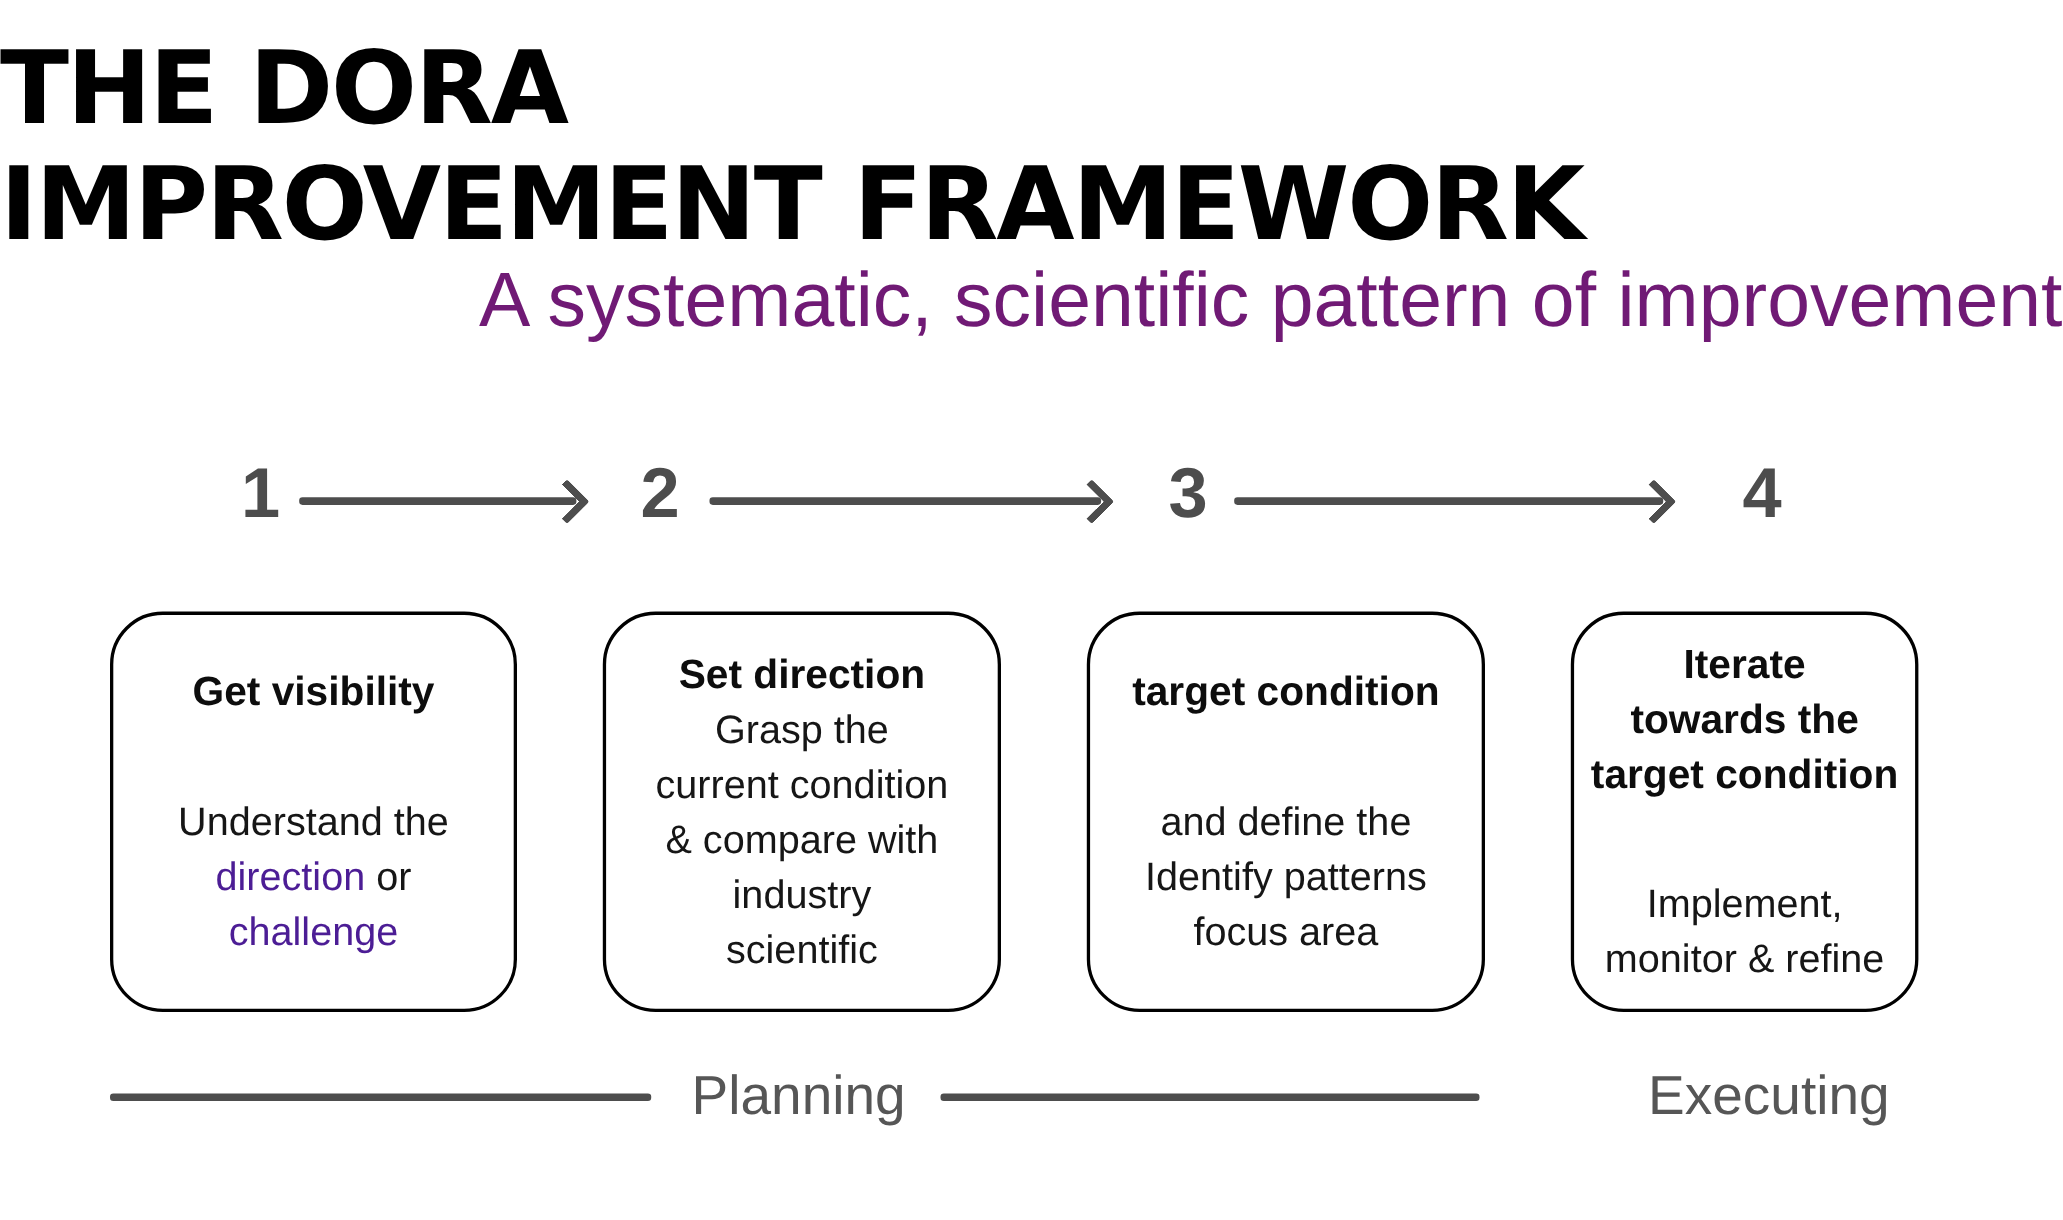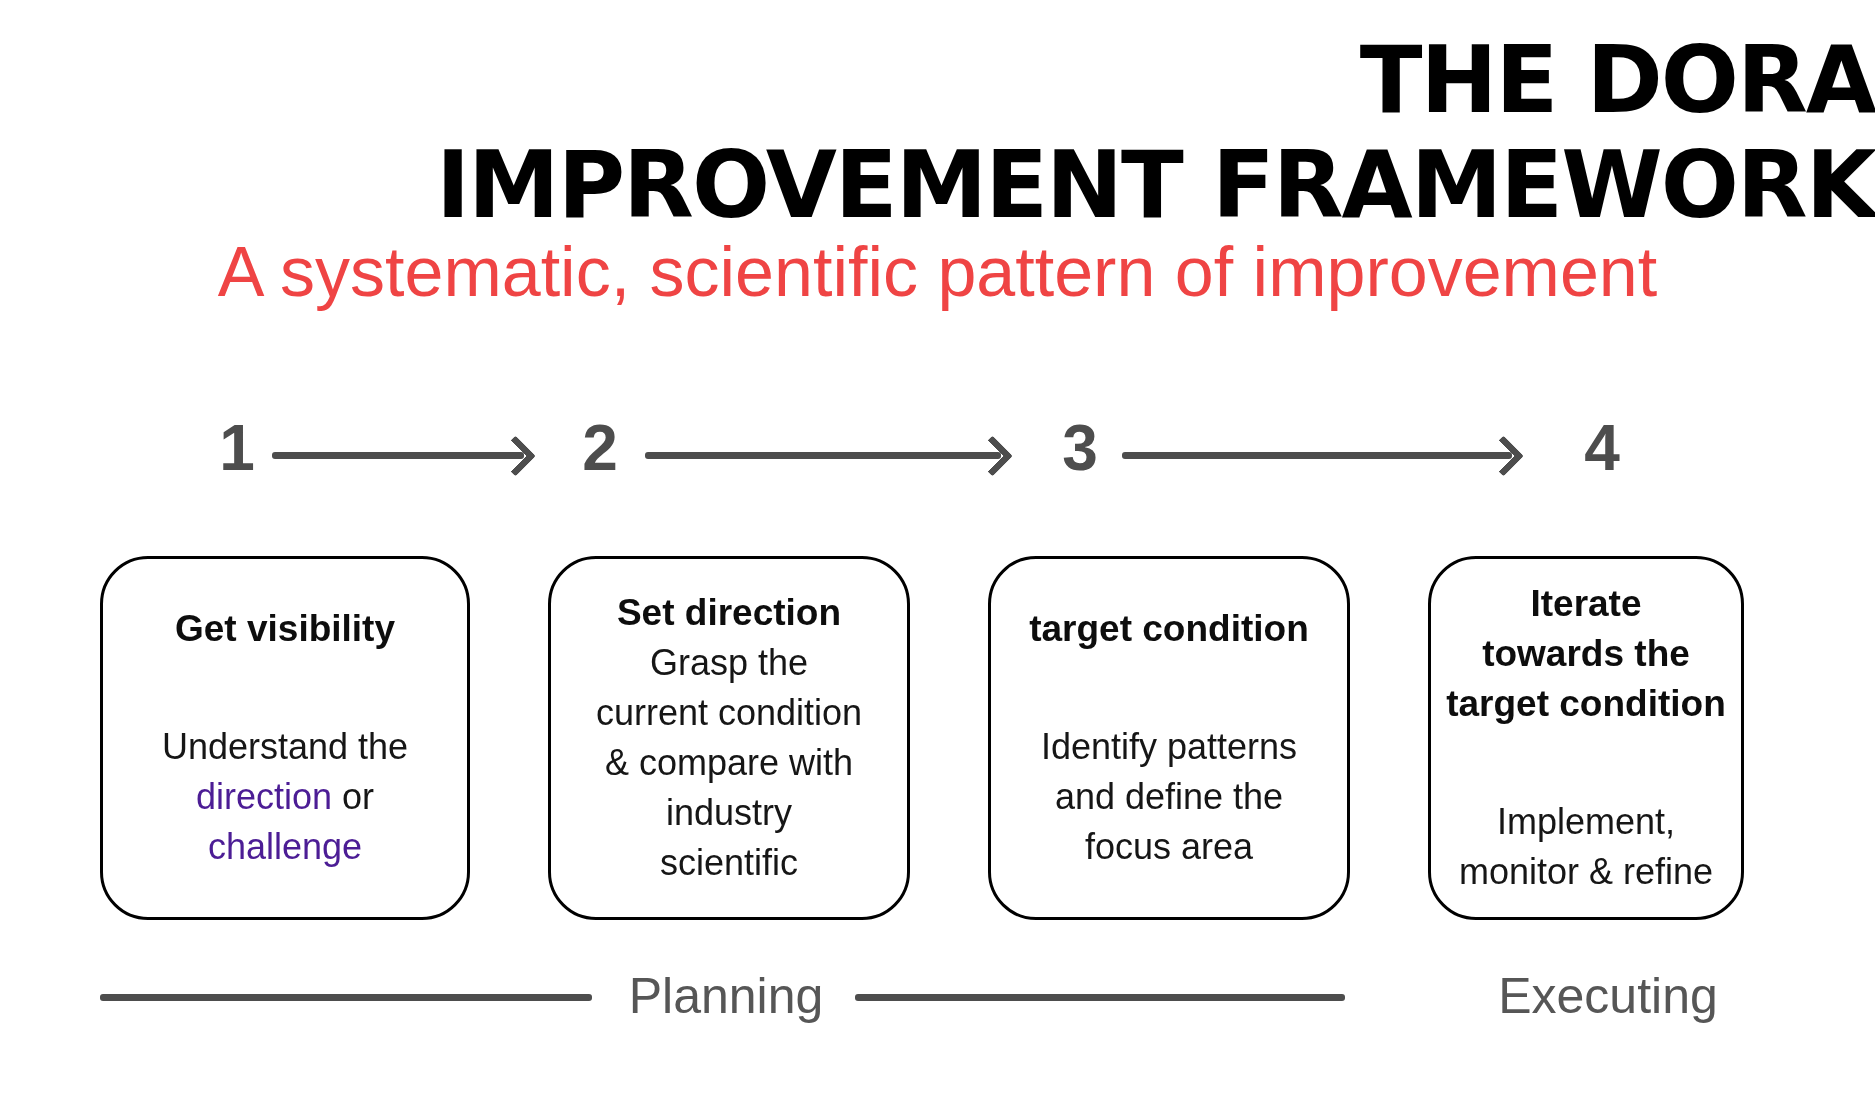--- a/index.html
+++ b/index.html
@@ -10,38 +10,38 @@
     background: #ffffff;
     overflow: hidden;
     font-family: "Liberation Sans", sans-serif;
     color: #111;
   }
 
   
   .title {
     position: absolute;
     top: 28px; left: 0; right: 0;
-    text-align: right;
+    text-align: left;
     font-family: "DejaVu Sans", sans-serif;
     font-weight: 700;
     font-size: 92px;
     line-height: 105px;
     letter-spacing: -2px;
     color: #000;
   }
 
   
   .subtitle {
     position: absolute;
     top: 232px; left: 0; right: 0;
-    text-align: center;
+    text-align: right;
     font-size: 70px;
     font-weight: 400;
     letter-spacing: 0px;
-    color: #ef4444;
+    color: #701a75;
   }
 
   
   .num {
     position: absolute;
     top: 416px;
     transform: translateX(-50%);
     font-size: 64px;
     line-height: 64px;
     font-weight: 700;
@@ -160,22 +160,22 @@
       <span class="line">industry</span>
       <span class="line">scientific</span>
     </div>
   </div>
 
   <div class="box" style="left:988px;width:362px">
     <div class="box-heading">
       <span class="line">target condition</span>
     </div>
     <div class="box-body gapped">
+      <span class="line">and define the</span>
       <span class="line">Identify patterns</span>
-      <span class="line">and define the</span>
       <span class="line">focus area</span>
     </div>
   </div>
 
   <div class="box" style="left:1428px;width:316px">
     <div class="box-heading">
       <span class="line">Iterate</span>
       <span class="line">towards the</span>
       <span class="line">target condition</span>
     </div>

